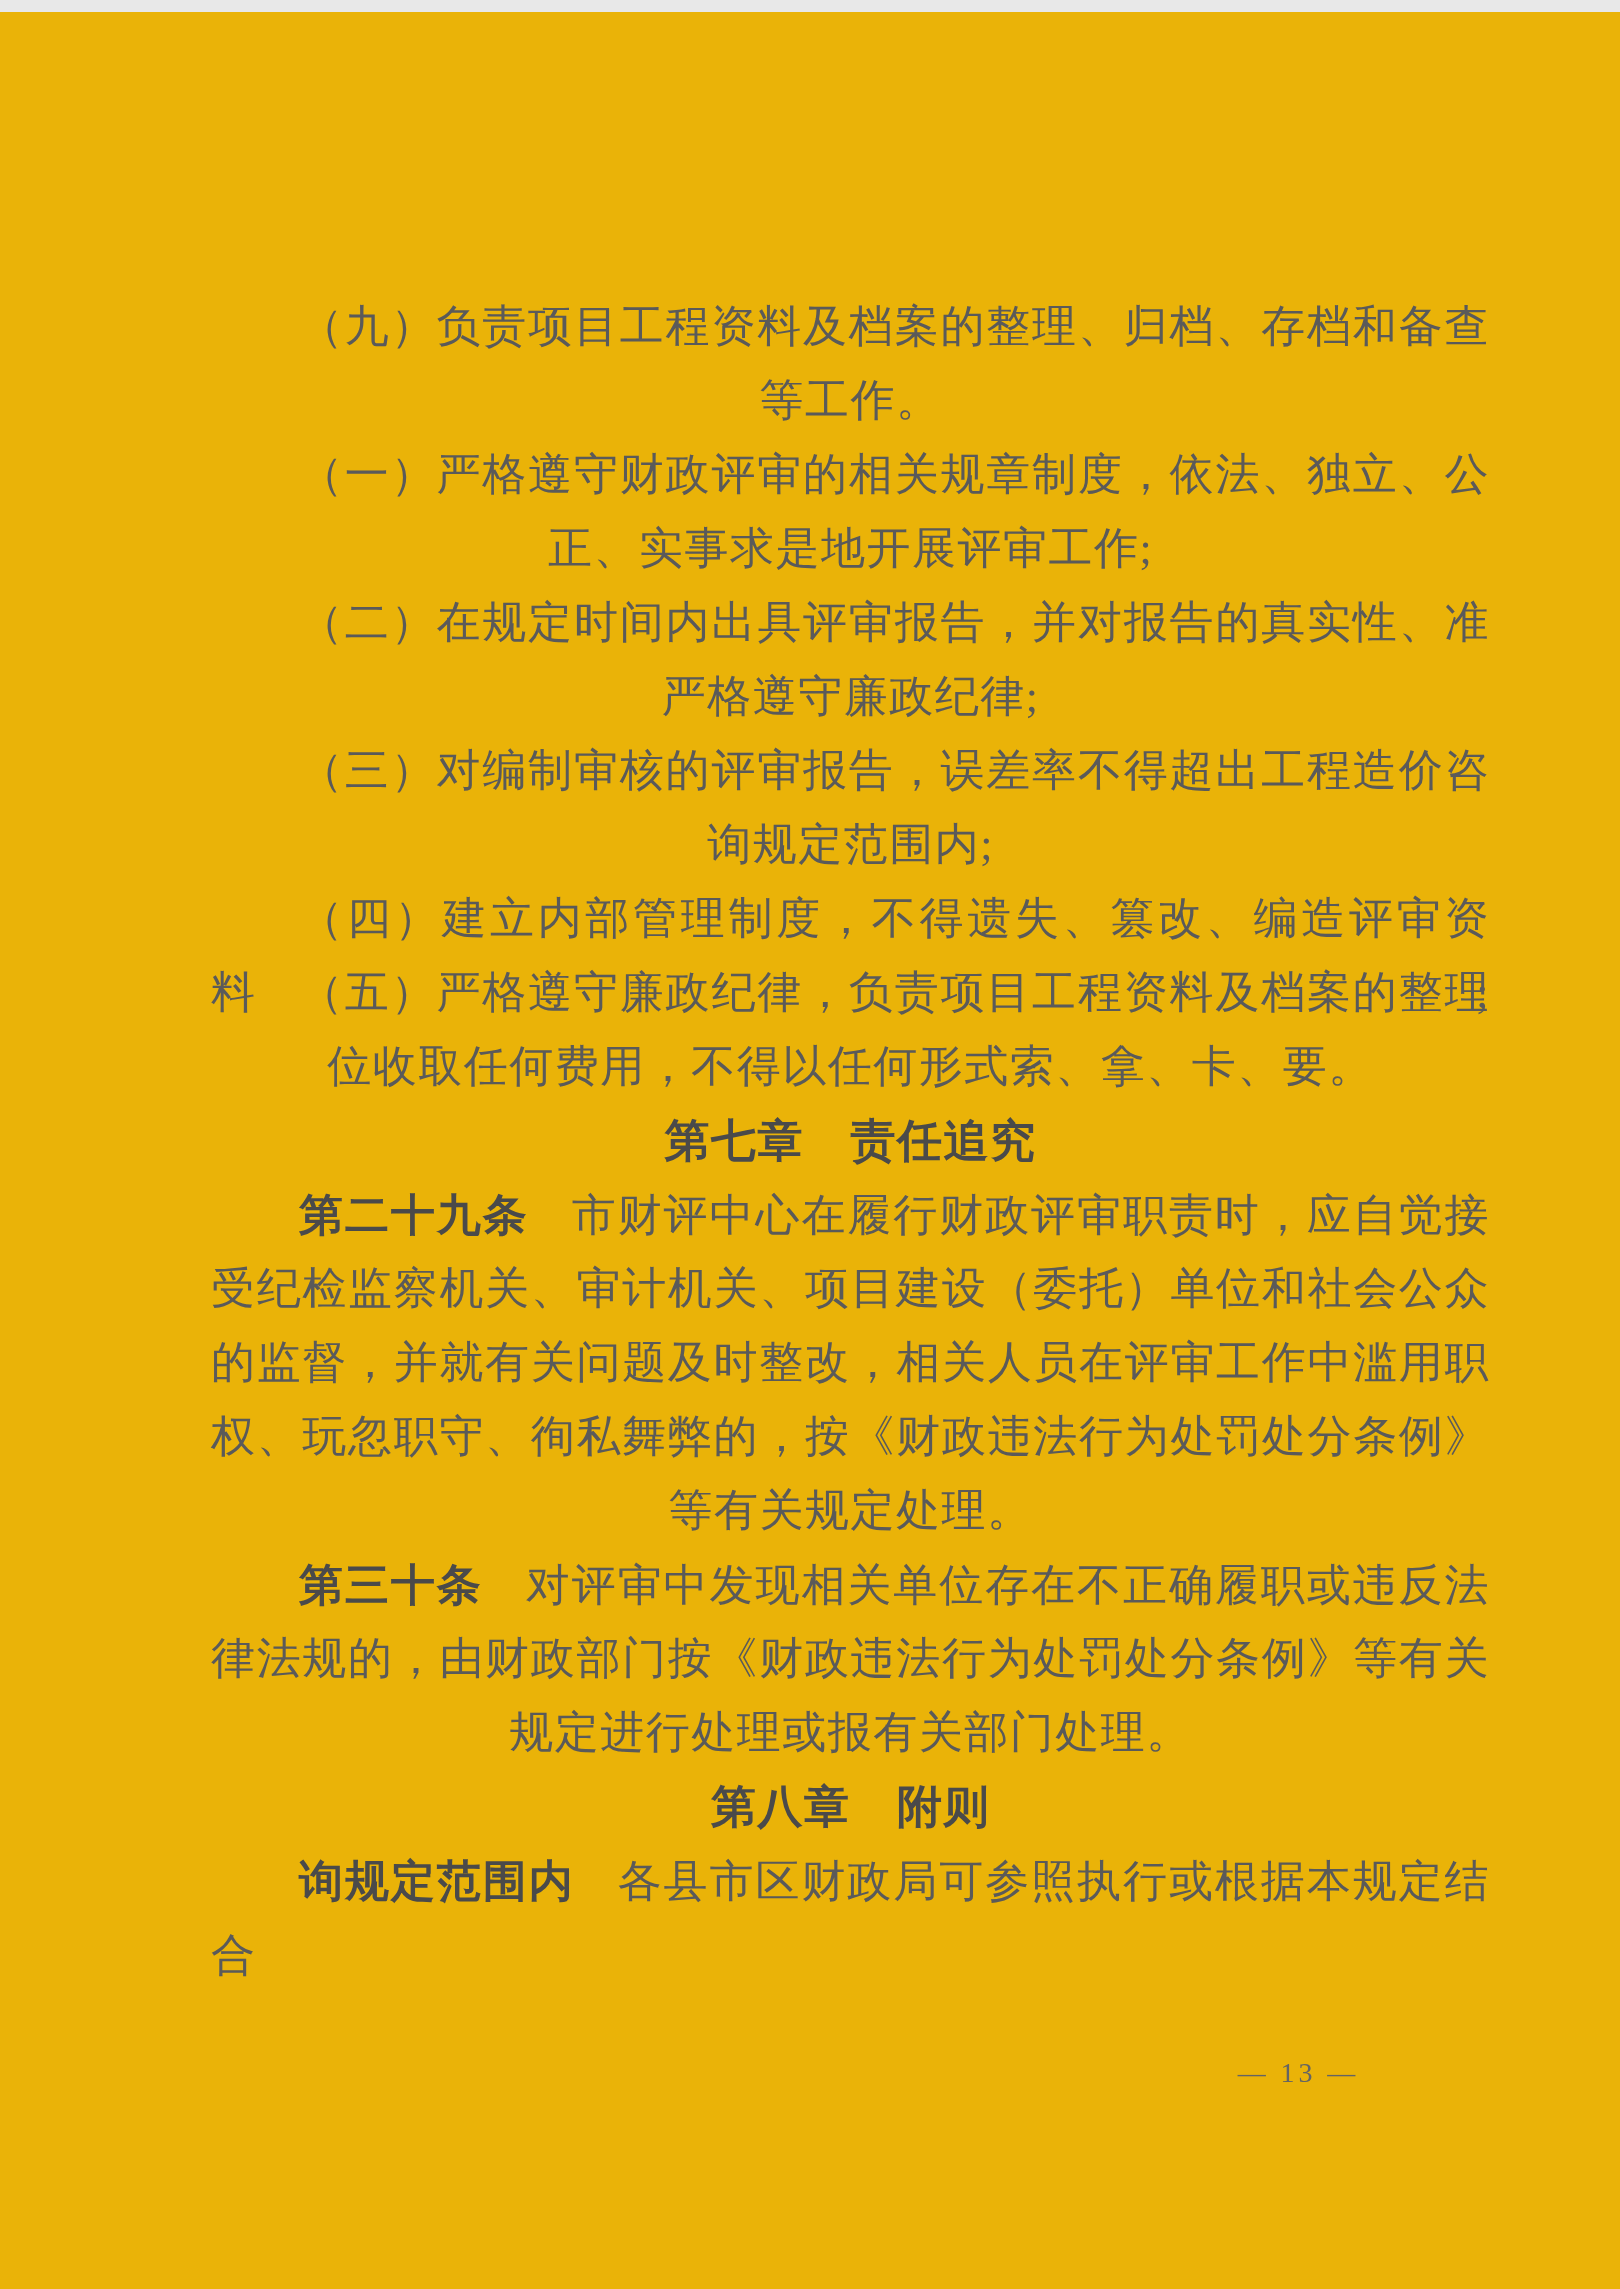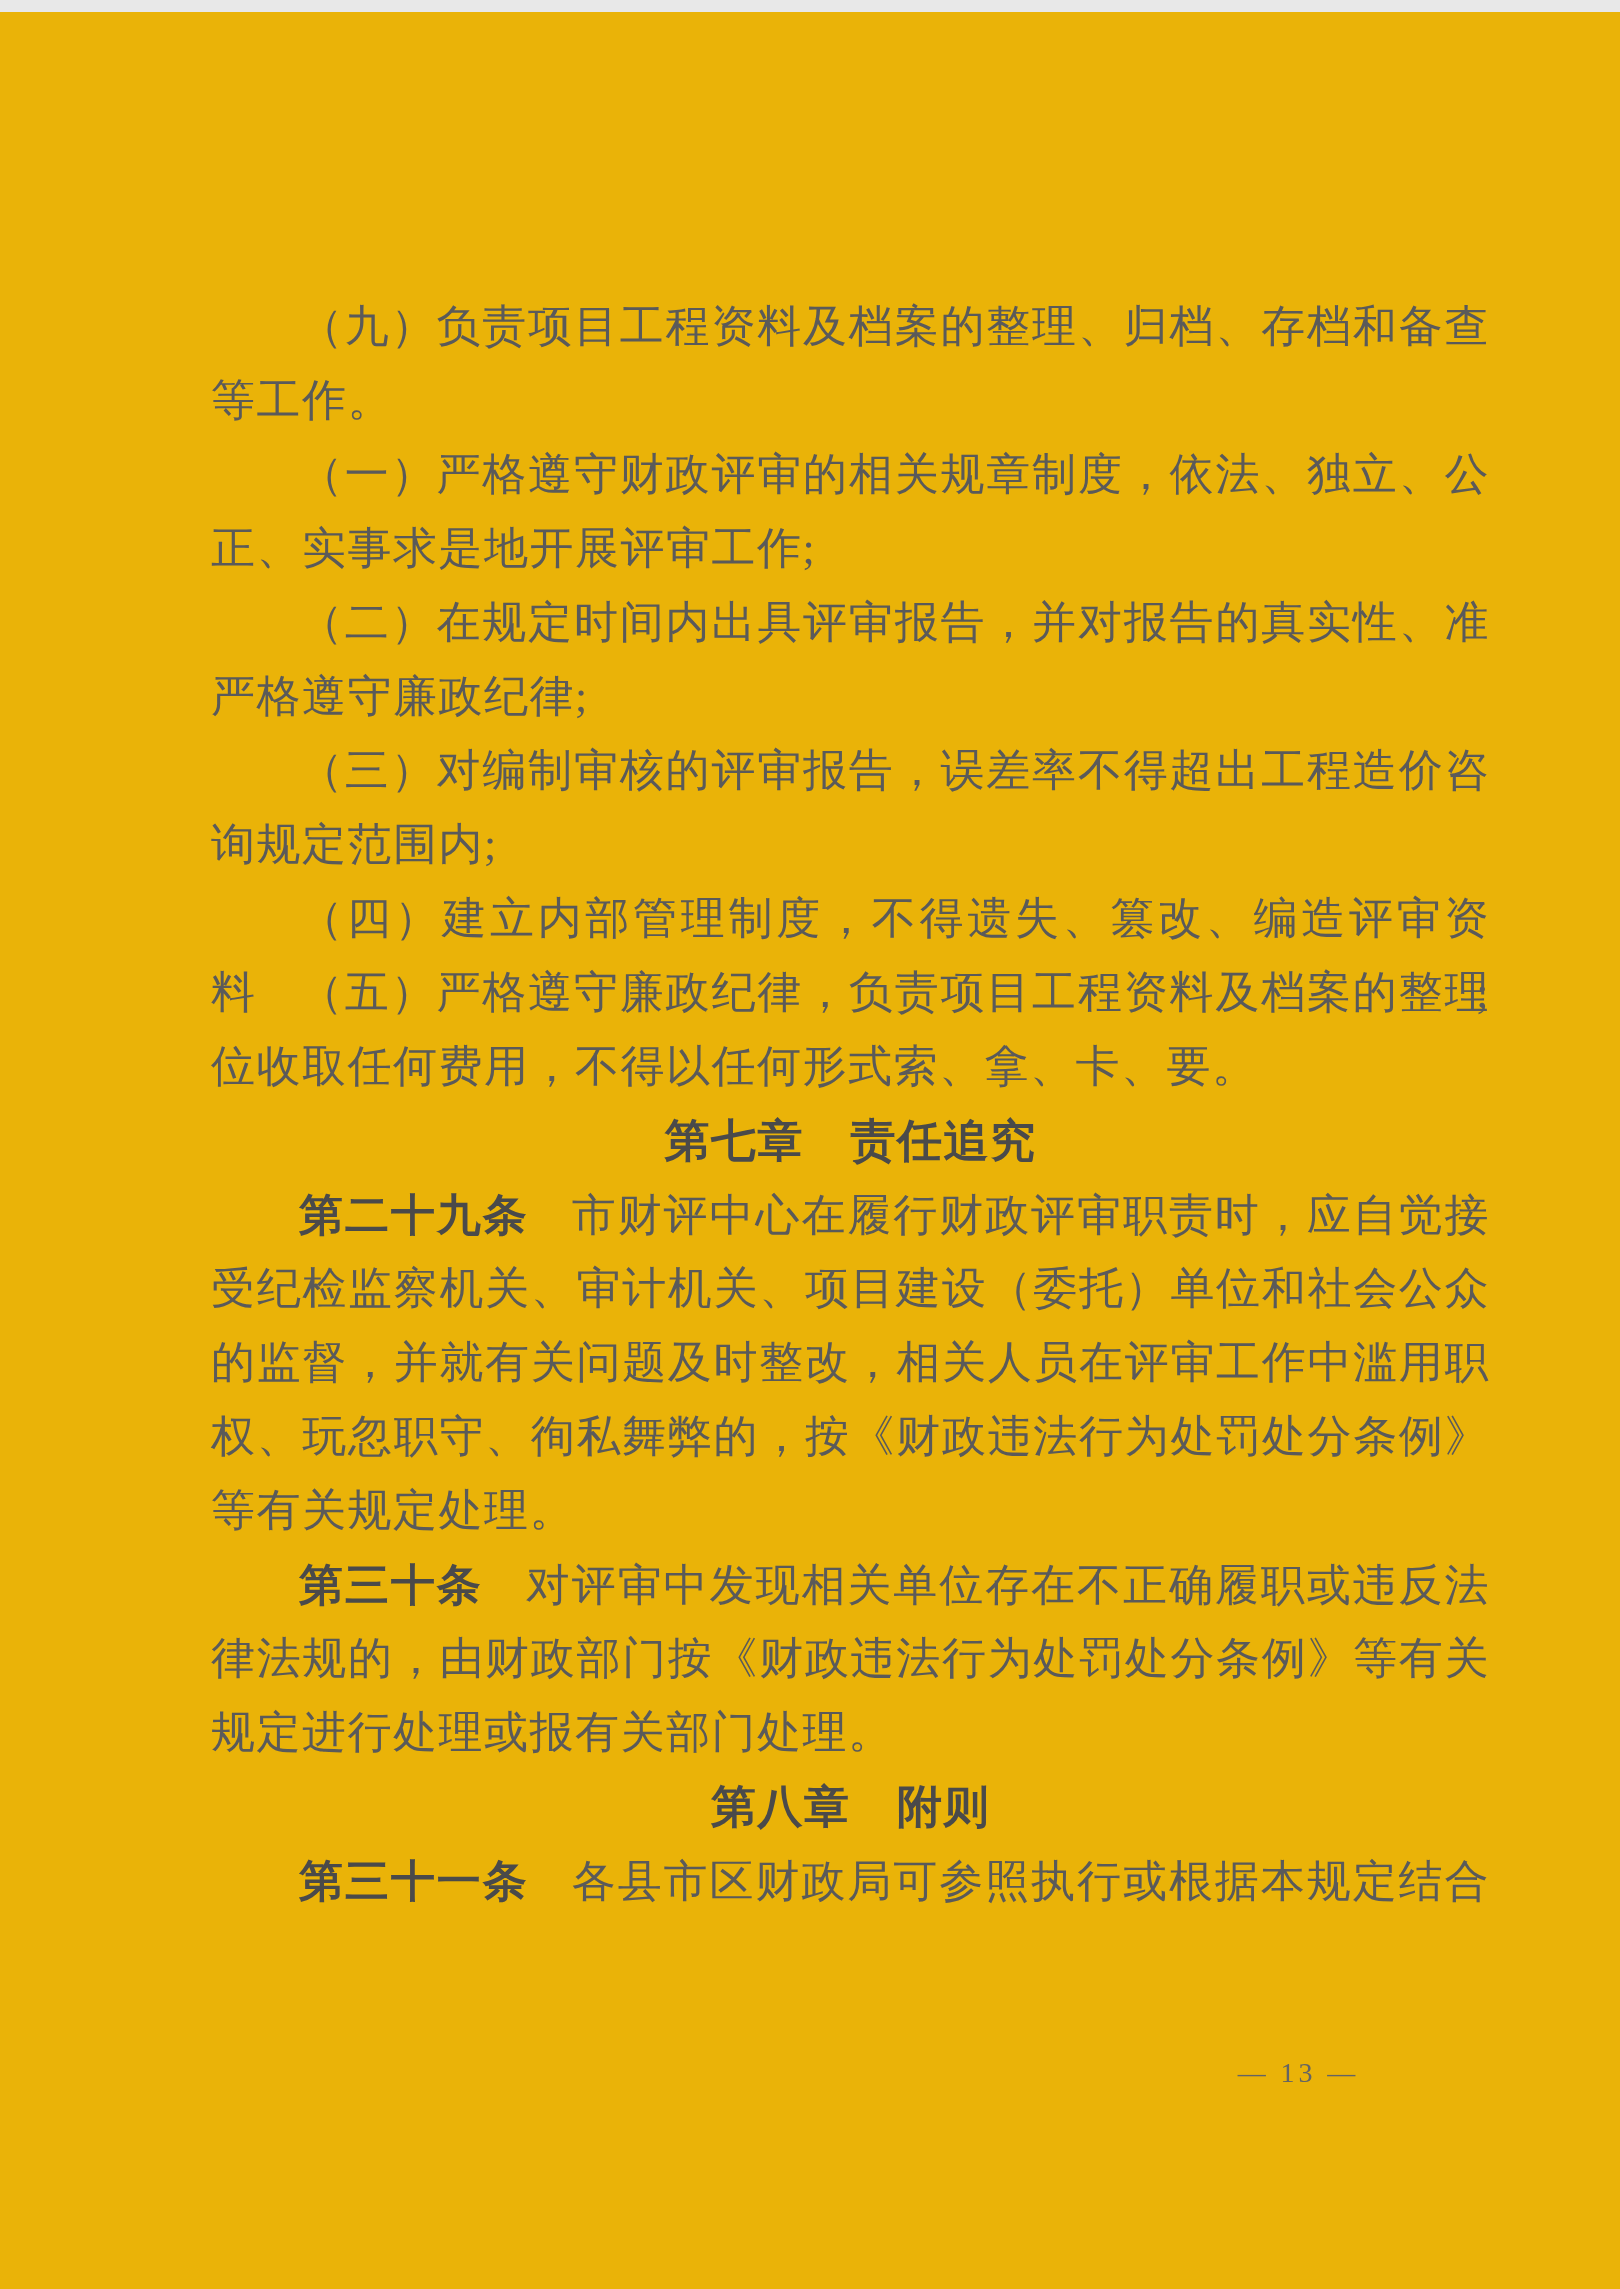--- a/index.html
+++ b/index.html
@@ -21,21 +21,21 @@
     top: 278px;
     width: 1279px;
   }
   .line {
     height: 74px;
     line-height: 74px;
     font-size: 44px;
     letter-spacing: 1.5px;
     color: #5a5a5a;
     font-family: "Liberation Serif", "DejaVu Serif", serif;
-    text-align: left;
+    text-align: center;
   }
   .indent {
     text-indent: 88px;
   }
   .fill {
     text-align: justify;
     text-align-last: justify;
   }
   .heading {
     text-align: right;
@@ -107,19 +107,19 @@
     <div class="line">等有关规定处理。</div>
 
     <div class="line indent fill"><span class="kw">第三十条</span><span>对评审中发现相关单位存在不正确履职或违反法</span></div>
 
     <div class="line fill">律法规的，由财政部门按《财政违法行为处罚处分条例》等有关</div>
 
     <div class="line">规定进行处理或报有关部门处理。</div>
 
     <div class="line heading">第八章　附则</div>
 
-    <div class="line indent fill"><span class="kw">第三十一条</span><span>各县市区财政局可参照执行或根据本规定结合</span></div>
+    <div class="line indent fill"><span class="kw">询规定范围内</span><span>各县市区财政局可参照执行或根据本规定结合</span></div>
 
   </div>
 
   <div class="page-number">— 13 —</div>
 </div>
 
 
 </body></html>

